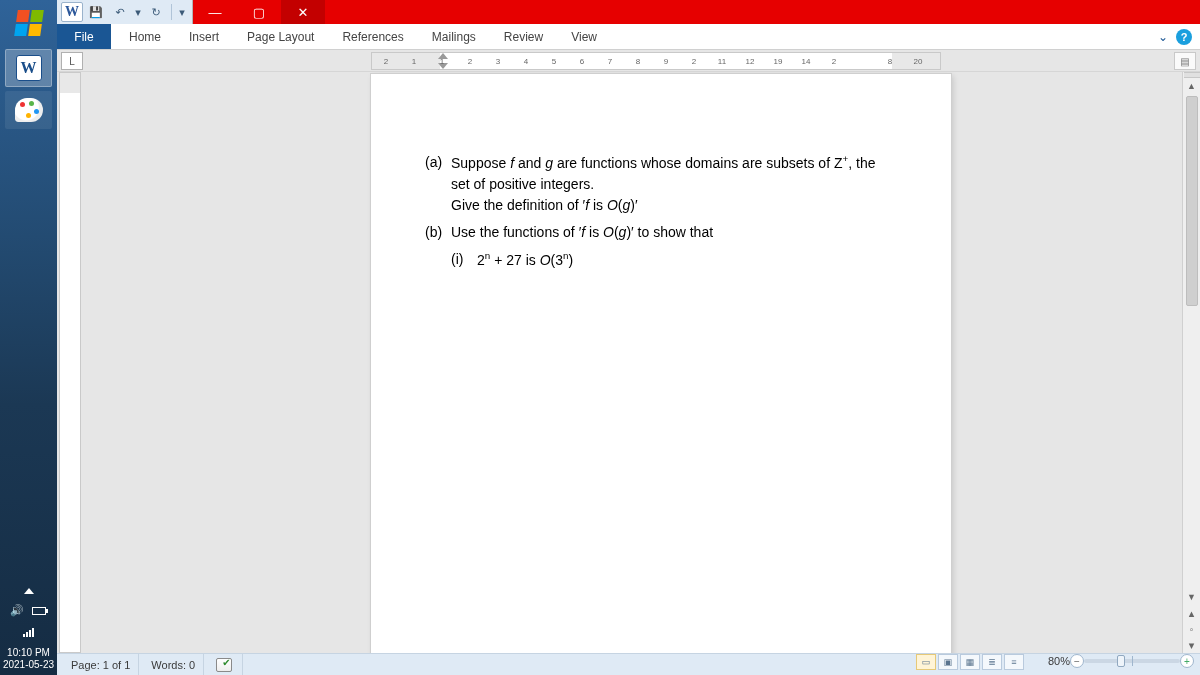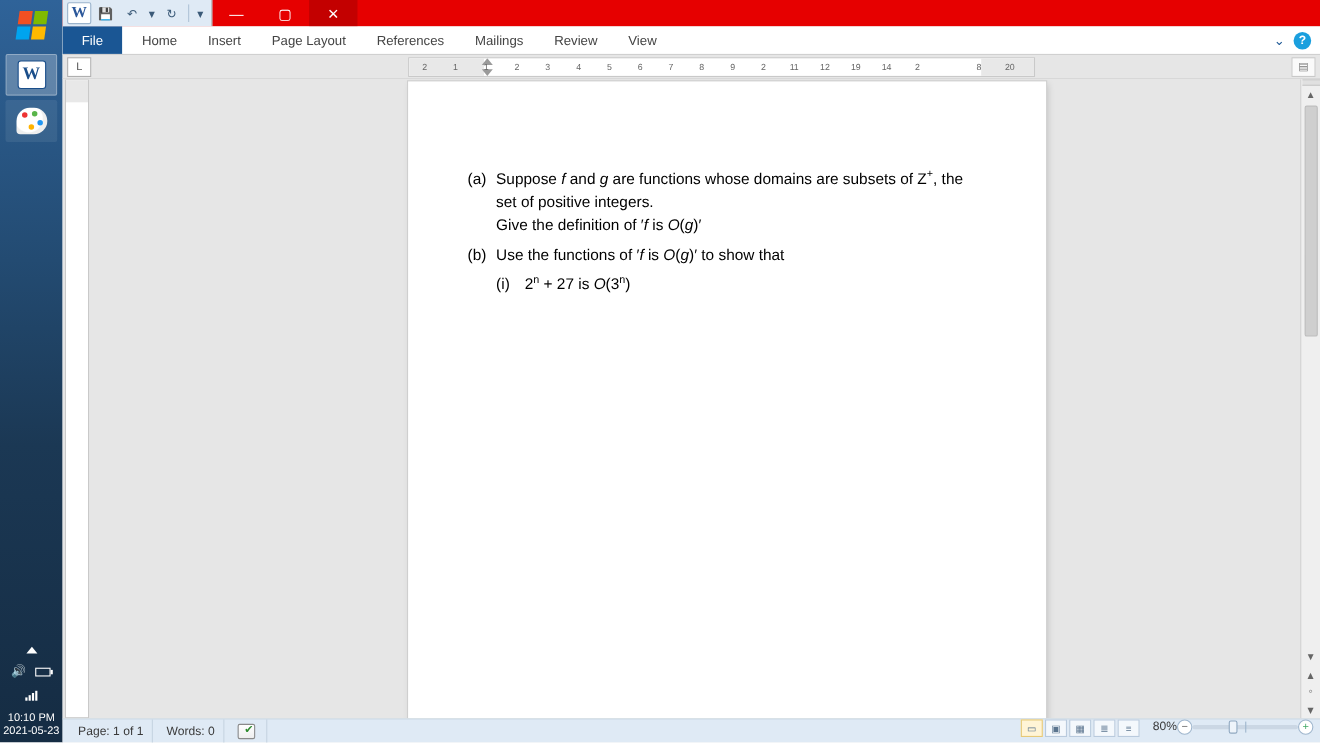--- a/index.html
+++ b/index.html
@@ -159,21 +159,21 @@
     font-size:11px;color:#3a3a3a;padding:0 6px;gap:4px;
   }
   #status .cell{padding:0 8px;border-right:1px solid #c6d4e2;height:22px;display:flex;align-items:center;gap:4px;}
   #status .spell{width:18px;height:14px;position:relative;}
   #status .spell::before{content:"";position:absolute;left:0;top:0;width:14px;height:12px;border:1px solid #8a8a8a;border-radius:2px;background:linear-gradient(#fff,#eee);}
   #status .spell::after{content:"✔";position:absolute;left:6px;top:-1px;font-size:10px;color:#2e8b2e;}
   #status .flex{flex:1;}
   #status .views{display:flex;gap:2px;align-items:center;}
   #status .vbtn{width:20px;height:16px;border:1px solid #b9cadd;background:#f4f8fc;display:flex;align-items:center;justify-content:center;font-size:9px;color:#5a748e;}
   #status .vbtn.active{background:#fff4d6;border-color:#e6c978;}
-  #status .zoom{display:flex;align-items:center;gap:0;margin-left:8px;}
+  #status .zoom{display:flex;align-items:center;gap:0;margin-left:20px;}
   #status .zoom .zbtn{width:14px;height:14px;border:1px solid #9fb6cd;border-radius:50%;display:flex;align-items:center;justify-content:center;font-size:10px;color:#4a6;background:#fff;}
   #status .zoom .zbtn.minus{color:#666;}
   #status .zoom .slider{width:96px;height:4px;background:#cbd7e4;position:relative;border-radius:2px;}
   #status .zoom .slider .mid{position:absolute;left:50%;top:-3px;width:1px;height:10px;background:#9fb6cd;}
   #status .zoom .slider .knob{position:absolute;left:34%;top:-4px;width:8px;height:12px;background:#eef4fa;border:1px solid #90a8c0;border-radius:2px;}
 </style>
 </head>
 <body>
 
 <div id="taskbar">

